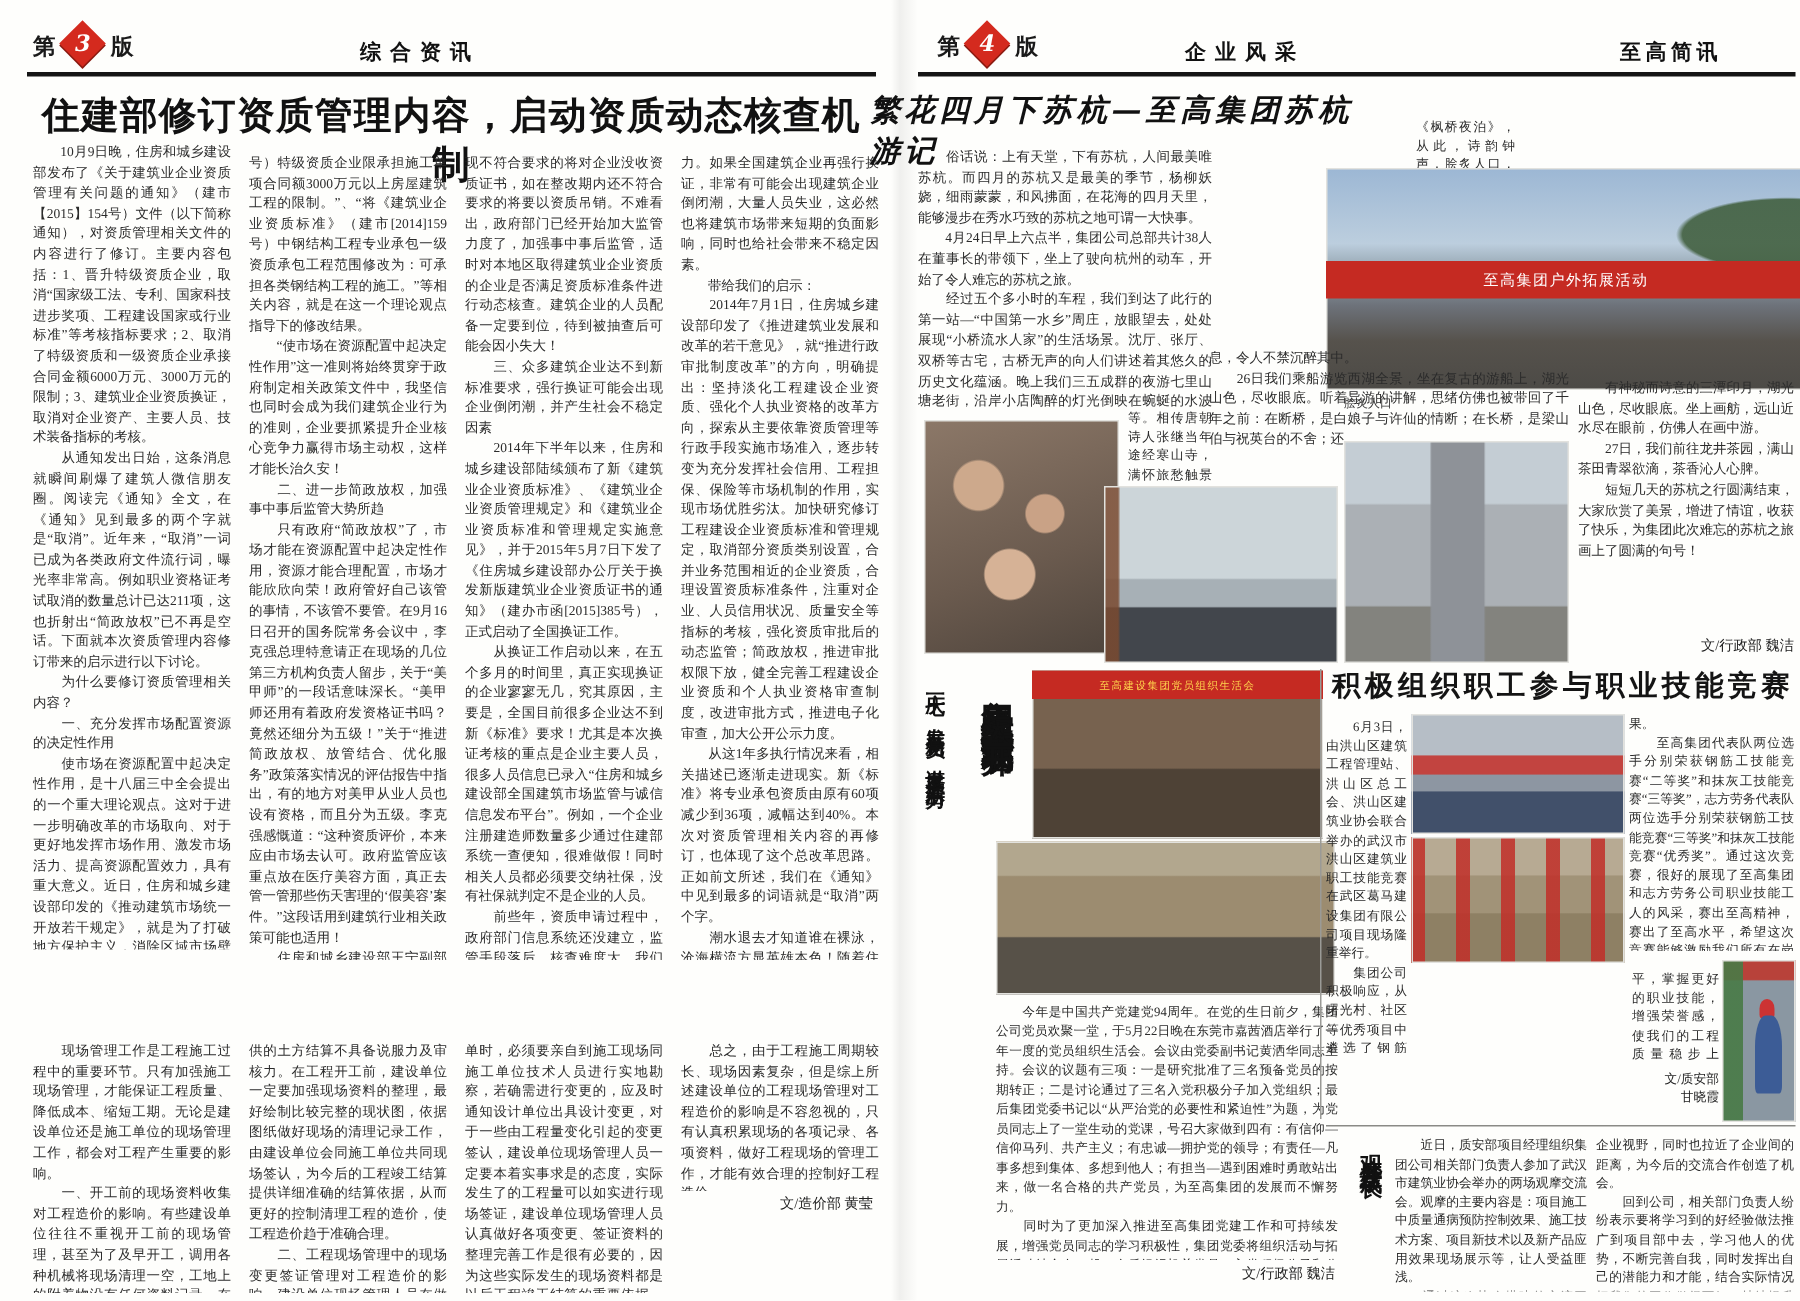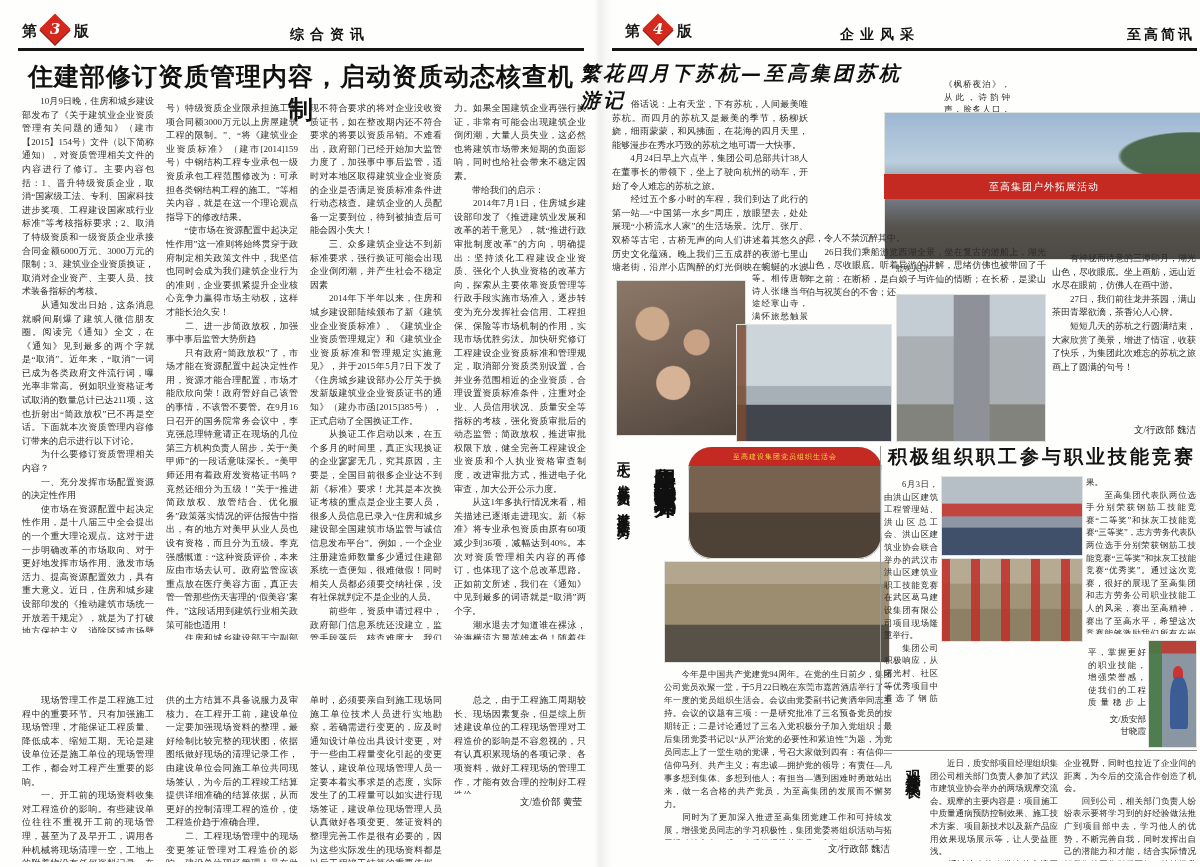--- a/index.html
+++ b/index.html
@@ -4,21 +4,21 @@
 <style>
   html,body{margin:0;padding:0;}
   body{width:1200px;height:867px;position:relative;background:#fbfbf9;font-family:"Liberation Serif",serif;}
   .canvas{position:absolute;left:0;top:0;width:1200px;height:867px;background:
     linear-gradient(90deg,rgba(0,0,0,0) 0,rgba(0,0,0,0) 594px,rgba(0,0,0,.06) 600px,rgba(0,0,0,0) 612px),
     #fefefc;}
   .abs{position:absolute;}
   .pagelabel{font-family:"Liberation Serif",serif;font-weight:bold;font-size:15px;color:#1a1a1a;}
   .badge{width:22px;height:22px;background:#d42a1e;transform:rotate(45deg);display:flex;align-items:center;justify-content:center;box-shadow:1px 1px 0 #8a1a10;}
   .badge span{transform:rotate(-45deg);color:#fff;font-weight:bold;font-size:15px;font-style:italic;font-family:"DejaVu Serif",serif;}
-  .sectionlabel{font-weight:bold;font-size:14px;letter-spacing:6px;color:#111;text-align:right;}
+  .sectionlabel{font-weight:bold;font-size:14px;letter-spacing:6px;color:#111;text-align:left;}
   .rule-thick{background:#151515;height:3px;}
   .rule-thin{background:#8a8a86;height:1px;}
   .vrule{background:#9a9a96;width:1px;}
   .headline1{font-weight:bold;font-size:25px;color:#111;text-align:center;letter-spacing:1px;font-family:"Liberation Serif",serif;}
   .headline2{font-weight:bold;font-size:21px;color:#161616;text-align:center;letter-spacing:3px;}
   .headline-cursive{font-weight:bold;font-style:italic;font-size:20px;letter-spacing:3px;color:#111;font-family:"DejaVu Serif",serif;}
   .headline3{font-weight:bold;font-size:19px;letter-spacing:3px;color:#141414;text-align:center;}
   .col{font-size:9px;line-height:13.6px;color:#2b2b2b;text-align:justify;white-space:pre-line;overflow:hidden;}
   .col-sm{font-size:8.5px;line-height:12.6px;color:#2b2b2b;text-align:justify;white-space:pre-line;overflow:hidden;}
   .byline{font-size:9.5px;color:#222;text-align:right;white-space:pre-line;}
@@ -131,21 +131,21 @@
   <div class="abs photo ph-arch" style="left:896px;top:294px;width:150px;height:148px;"></div>
 
   <div class="abs col" style="left:1052px;top:252px;width:144px;height:168px;">　　有神秘而诗意的三潭印月，湖光山色，尽收眼底。坐上画舫，远山近水尽在眼前，仿佛人在画中游。
 　　27日，我们前往龙井茶园，满山茶田青翠欲滴，茶香沁人心脾。
 　　短短几天的苏杭之行圆满结束，大家欣赏了美景，增进了情谊，收获了快乐，为集团此次难忘的苏杭之旅画上了圆满的句号！</div>
   <div class="abs byline" style="left:1104px;top:424px;width:92px;">文/行政部  魏洁</div>
 
   <div class="abs vert vtitle" style="left:604px;top:452px;width:28px;height:400px;font-size:13px;letter-spacing:2px;">庆七一  发展新党员  谋发展注入新活力</div>
   <div class="abs vert vtitle" style="left:634px;top:450px;width:46px;height:412px;font-size:22px;letter-spacing:2px;">集团党员组织生活会在东莞成功召开</div>
 
-  <div class="abs photo ph-conf" style="left:688px;top:447px;width:194px;height:112px;border-radius:24px;">
+  <div class="abs photo ph-conf" style="left:688px;top:447px;width:194px;height:112px;">
     <div class="banner" style="top:0;height:17%;font-size:7px;color:#ffd34d;">至高建设集团党员组织生活会</div>
   </div>
   <div class="abs photo ph-tulou" style="left:664px;top:561px;width:226px;height:102px;"></div>
 
   <div class="abs col-sm" style="left:664px;top:668px;width:228px;height:172px;line-height:13px;">　　今年是中国共产党建党94周年。在党的生日前夕，集团公司党员欢聚一堂，于5月22日晚在东莞市嘉茜酒店举行了一年一度的党员组织生活会。会议由党委副书记黄洒华同志主持。会议的议题有三项：一是研究批准了三名预备党员的按期转正；二是讨论通过了三名入党积极分子加入党组织；最后集团党委书记以“从严治党的必要性和紧迫性”为题，为党员同志上了一堂生动的党课，号召大家做到四有：有信仰—信仰马列、共产主义；有忠诚—拥护党的领导；有责任—凡事多想到集体、多想到他人；有担当—遇到困难时勇敢站出来，做一名合格的共产党员，为至高集团的发展而不懈努力。
 　　同时为了更加深入推进至高集团党建工作和可持续发展，增强党员同志的学习积极性，集团党委将组织活动与拓展活动结合在一起，会后组织机关党员、入党积极分子和分公司负责人等30余人前往厦门、土楼参观游览。</div>
   <div class="abs byline" style="left:760px;top:843px;width:130px;">文/行政部  魏洁</div>
 
   <div class="abs vrule" style="left:880px;top:446px;height:300px;"></div>
   <div class="abs headline3" style="left:886px;top:444px;width:312px;">积极组织职工参与职业技能竞赛</div>

